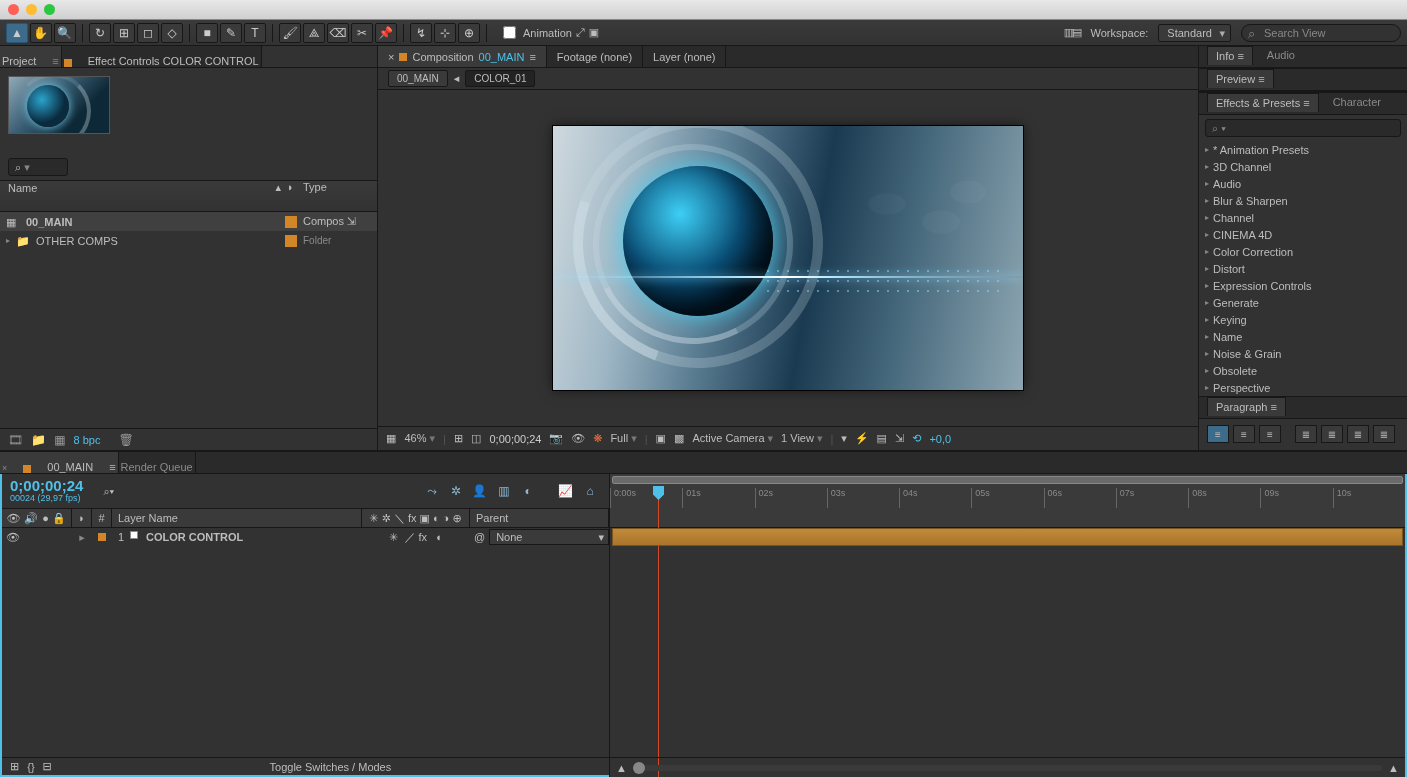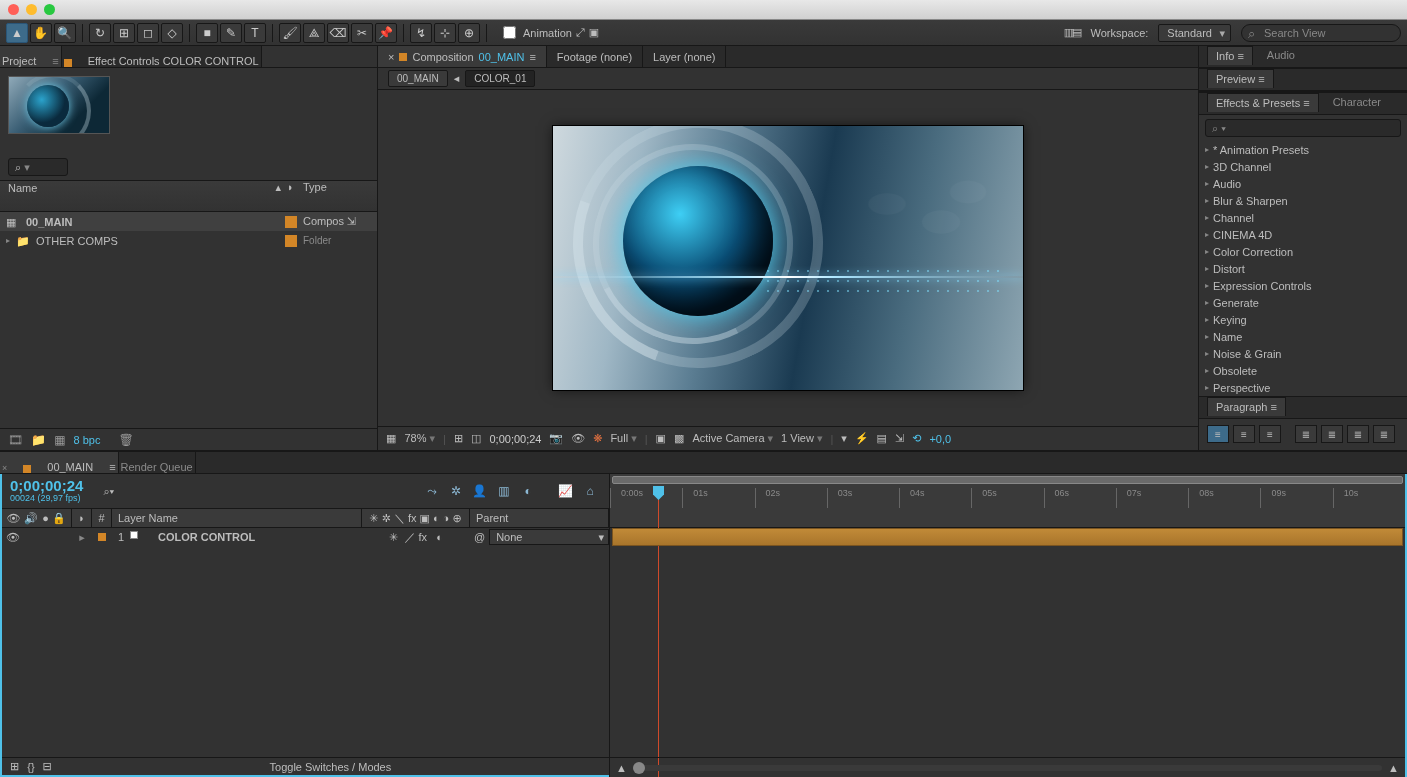--- a/index.html
+++ b/index.html
@@ -95,21 +95,21 @@
   .tl-icon{width:18px;height:18px;display:flex;align-items:center;justify-content:center;color:#8cb8d4;font-size:12px}
   .tl-cols{height:20px;background:var(--bg-3);border-top:1px solid var(--border);border-bottom:1px solid var(--border);display:flex;align-items:center;font-size:10px;color:var(--text-dim)}
   .tl-cols .seg{border-right:1px solid var(--border);height:100%;display:flex;align-items:center;justify-content:center}
   .tl-row{height:18px;display:flex;align-items:center;background:var(--bg-2);font-size:10px}
   .tl-body{flex:1;display:flex;min-height:0}
   .tl-left-body{width:610px;border-right:1px solid var(--border);display:flex;flex-direction:column;overflow:hidden;border-left:2px solid var(--accent)}
   .tl-right-body{flex:1;position:relative;background:var(--bg-2);border-right:2px solid var(--accent)}
   .ruler{height:54px;position:relative;background:var(--bg-3);border-bottom:1px solid var(--border)}
   .ruler .workbar{position:absolute;left:2px;right:2px;top:2px;height:8px;background:#6a6a6a;border:1px solid #888;border-radius:2px}
   .ruler .ticks{position:absolute;left:0;right:0;top:14px;height:20px;display:flex}
-  .ruler .tick{flex:1;border-left:1px solid #666;font-size:9px;color:var(--text-dim);padding-left:10px}
+  .ruler .tick{flex:1;border-left:1px solid #666;font-size:9px;color:var(--text-dim);padding-left:3px}
   .ruler .cti{position:absolute;top:12px;bottom:-260px;width:1px;background:#d04a2a;left:48px}
   .ruler .cti:before{content:"";position:absolute;top:0;left:-5px;width:11px;height:14px;background:var(--accent);clip-path:polygon(0 0,100% 0,100% 60%,50% 100%,0 60%)}
   .track{position:absolute;left:2px;right:2px;top:54px;height:18px;background:linear-gradient(#c18a38,#a9752b);border:1px solid #7a5420}
   .tl-foot{height:20px;background:var(--bg-2);border-top:1px solid var(--border);display:flex;align-items:center;padding:0 8px;gap:8px;font-size:10px;color:var(--text-dim);border-bottom:2px solid var(--accent)}
   .tl-foot .toggle{flex:1;text-align:center}
   
   .rpanel{border-bottom:1px solid var(--border);background:var(--bg-2)}
   .rpanel .hd{height:22px;background:var(--bg-1);display:flex;align-items:flex-start;padding:0 8px;gap:6px;border-bottom:1px solid var(--border)}
   .rpanel .hd .tab{padding:3px 8px;background:var(--bg-3);border:1px solid var(--border);border-bottom:none;font-size:11px}
   .rpanel .hd .tab.dim{background:transparent;border:none;color:var(--text-dim)}
@@ -249,21 +249,21 @@
         <div class="map"></div>
         <div class="ring r1"></div>
           <div class="ring r2"></div>
         <div class="globe"></div>
         <div class="dots"></div>
         <div class="flare"></div>
       </div>
     </div>
     <div class="comp-foot">
       <span>▦</span>
-      <span class="dd">78%</span>
+      <span class="dd">46%</span>
       <span class="sep">|</span>
       <span>⊞</span>
       <span>◫</span>
       <span style="color:#ccc">0;00;00;24</span>
       <span>📷</span>
       <span>👁</span>
       <span style="color:#e07040">❋</span>
       <span class="dd">Full</span>
       <span class="sep">|</span>
       <span>▣</span>
@@ -405,21 +405,21 @@
         </div>
         <div class="seg" style="flex:1;justify-content:flex-start;padding-left:6px">Parent</div>
       </div>
       <div class="tl-row">
         <div style="width:70px;display:flex;justify-content:flex-start;padding-left:4px">
             <span>👁</span>
           </div>
         <div style="width:20px;text-align:center"><span style="color:#888">▸</span></div>
         <div style="width:20px;text-align:center"><span class="sq" style="background:var(--orange)"></span></div>
         <div style="width:18px;text-align:center">1</div>
-        <div style="width:232px;display:flex;gap:20px;align-items:flex-start">
+        <div style="width:232px;display:flex;gap:8px;align-items:flex-start">
           <span class="sq" style="background:#fff;border:1px solid #888"></span>
           <span style="font-weight:bold">COLOR CONTROL</span>
         </div>
         <div style="width:108px;color:#999;display:flex;gap:4px;justify-content:center">
           <span>✳&nbsp;&nbsp;／ fx&nbsp;&nbsp;&nbsp;◐</span>
         </div>
         <div style="flex:1;display:flex;align-items:center;gap:4px;padding-left:4px">
           <span>@</span>
           <div style="background:var(--bg-3);border:1px solid var(--border);padding:1px 18px 1px 6px;position:relative;flex:1">
             <span>None</span>

